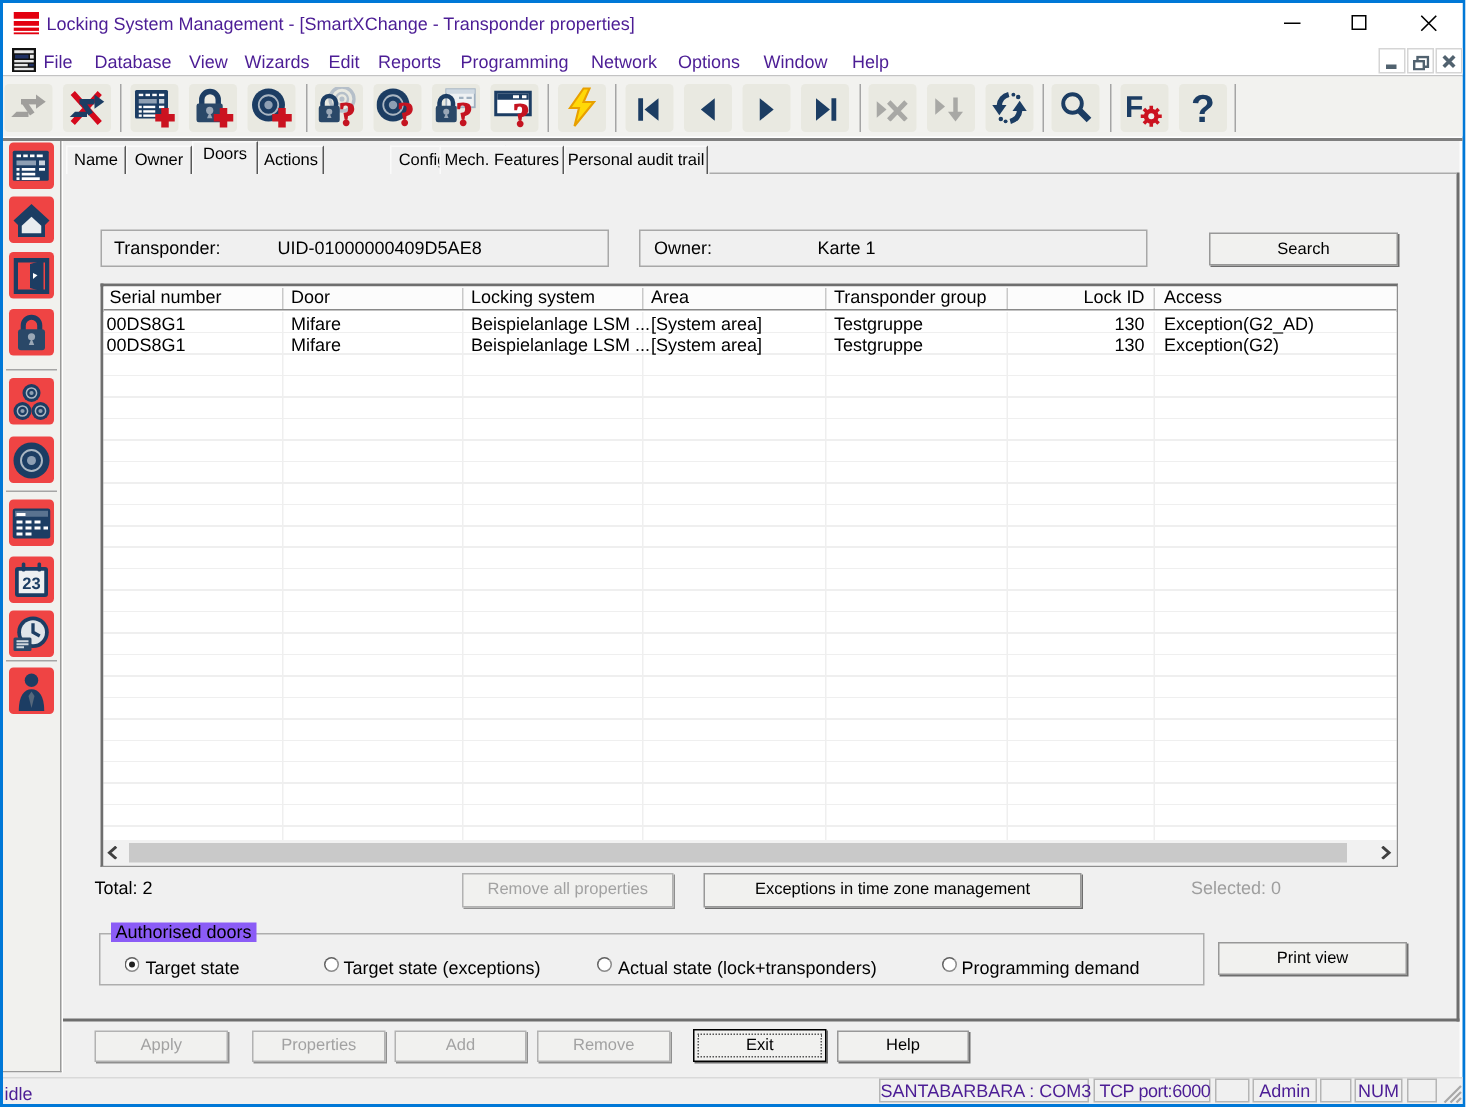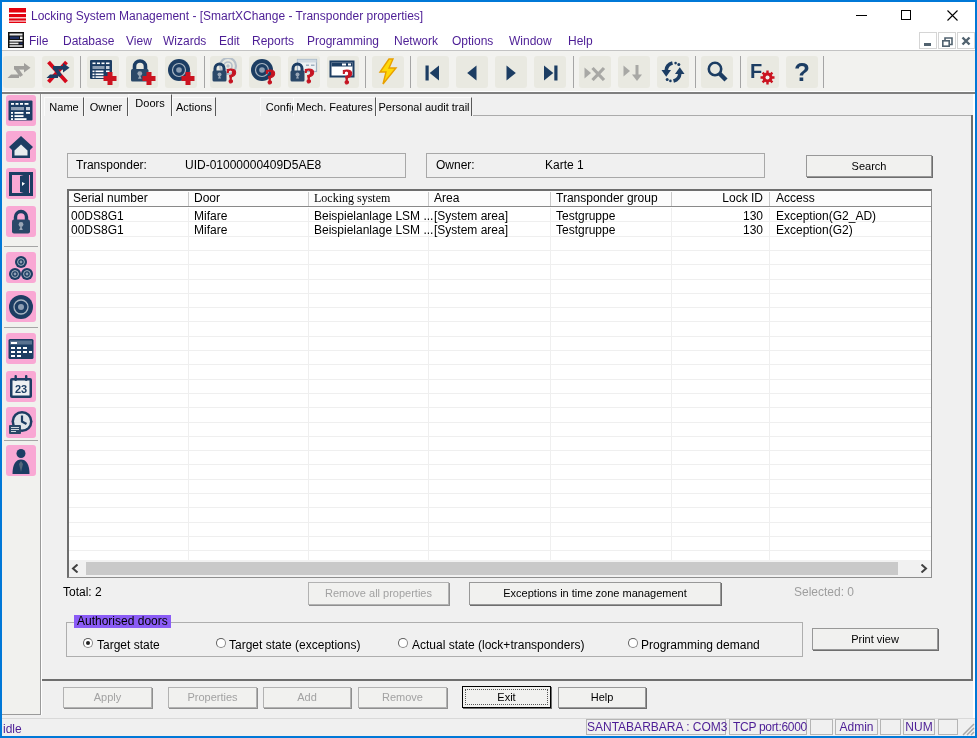--- a/index.html
+++ b/index.html
@@ -7,21 +7,21 @@
 body { font-family:"Liberation Sans", sans-serif; position:relative; background:#fff; overflow:hidden; }
 .a { position:absolute; }
 .t11 { font-size:12px; line-height:13px; color:#000; white-space:nowrap; }
 .t12 { font-size:12px; line-height:14px; color:#4c1d95; white-space:nowrap; }
 .btn { position:absolute; background:#f1f1ef; border:1px solid #989898; box-shadow:1px 1px 0 #6e6e6e; text-align:center; font-size:11px; color:#000; }
 .btn.dis { border-color:#b2b2b2; color:#a2a2a2; box-shadow:1px 1px 0 #8f8f8f; }
 .tbtn { position:absolute; width:32px; height:32px; top:56px; background:#e9e9e1; border-radius:3px; }
 .tsep { position:absolute; top:56px; height:32px; width:1px; background:#a5a5a5; }
 .tab { position:absolute; top:97px; height:19px; border-right:1px solid #585858; border-top:1px solid #fafafa; border-left:1px solid #fafafa; text-align:center; font-size:11px; line-height:18px; color:#000; background:#f0f0f0; }
 .tab.sel { top:94px; height:22px; line-height:16px; z-index:2; }
-.sbtn { position:absolute; left:6px; width:30px; height:31px; background:#f9a8d4; border-radius:3px; display:flex; align-items:center; justify-content:center; }
+.sbtn { position:absolute; left:6px; width:30px; height:31px; background:#ef4444; border-radius:3px; display:flex; align-items:center; justify-content:center; }
 .ssep { position:absolute; left:4px; width:34px; height:1px; background:#a5a5a5; }
 svg { display:block; }
 </style>
 </head>
 <body>
 
 <div class="a" style="left:0;top:0;width:977px;height:738px;border:2px solid #0078d7;"></div>
 
 <div class="a" style="left:2px;top:2px;width:973px;height:28px;background:#fff;"></div>
 <div class="a" id="appicon" style="left:9px;top:8px;width:17px;height:15px;">
@@ -412,21 +412,21 @@
 <div class="a" style="left:69px;top:191px;width:862px;height:16px;background:#fcfcfc;border-bottom:1px solid #898989;"></div>
 
 <div class="a" style="left:188px;top:192px;width:1px;height:14px;background:#c9c9c9;"></div>
 <div class="a" style="left:308px;top:192px;width:1px;height:14px;background:#c9c9c9;"></div>
 <div class="a" style="left:428px;top:192px;width:1px;height:14px;background:#c9c9c9;"></div>
 <div class="a" style="left:550px;top:192px;width:1px;height:14px;background:#c9c9c9;"></div>
 <div class="a" style="left:671px;top:192px;width:1px;height:14px;background:#c9c9c9;"></div>
 <div class="a" style="left:769px;top:192px;width:1px;height:14px;background:#c9c9c9;"></div>
 <div class="a t11" style="left:73px;top:192px;">Serial number</div>
 <div class="a t11" style="left:194px;top:192px;">Door</div>
-<div class="a t11" style="left:314px;top:192px;font-family:Liberation Serif, serif;">Locking system</div>
+<div class="a t11" style="left:314px;top:192px;">Locking system</div>
 <div class="a t11" style="left:434px;top:192px;">Area</div>
 <div class="a t11" style="left:556px;top:192px;">Transponder group</div>
 <div class="a t11" style="left:671px;top:192px;width:92px;text-align:right;">Lock ID</div>
 <div class="a t11" style="left:776px;top:192px;">Access</div>
 
 <div class="a" id="grid" style="left:69px;top:208px;width:862px;height:352px;background:repeating-linear-gradient(to bottom,#fff 0,#fff 13.3px,#efefef 13.3px,#efefef 14.3px);"></div>
 <div class="a" style="left:188px;top:208px;width:1px;height:352px;background:#efefef;"></div>
 <div class="a" style="left:308px;top:208px;width:1px;height:352px;background:#efefef;"></div>
 <div class="a" style="left:428px;top:208px;width:1px;height:352px;background:#efefef;"></div>
 <div class="a" style="left:550px;top:208px;width:1px;height:352px;background:#efefef;"></div>

